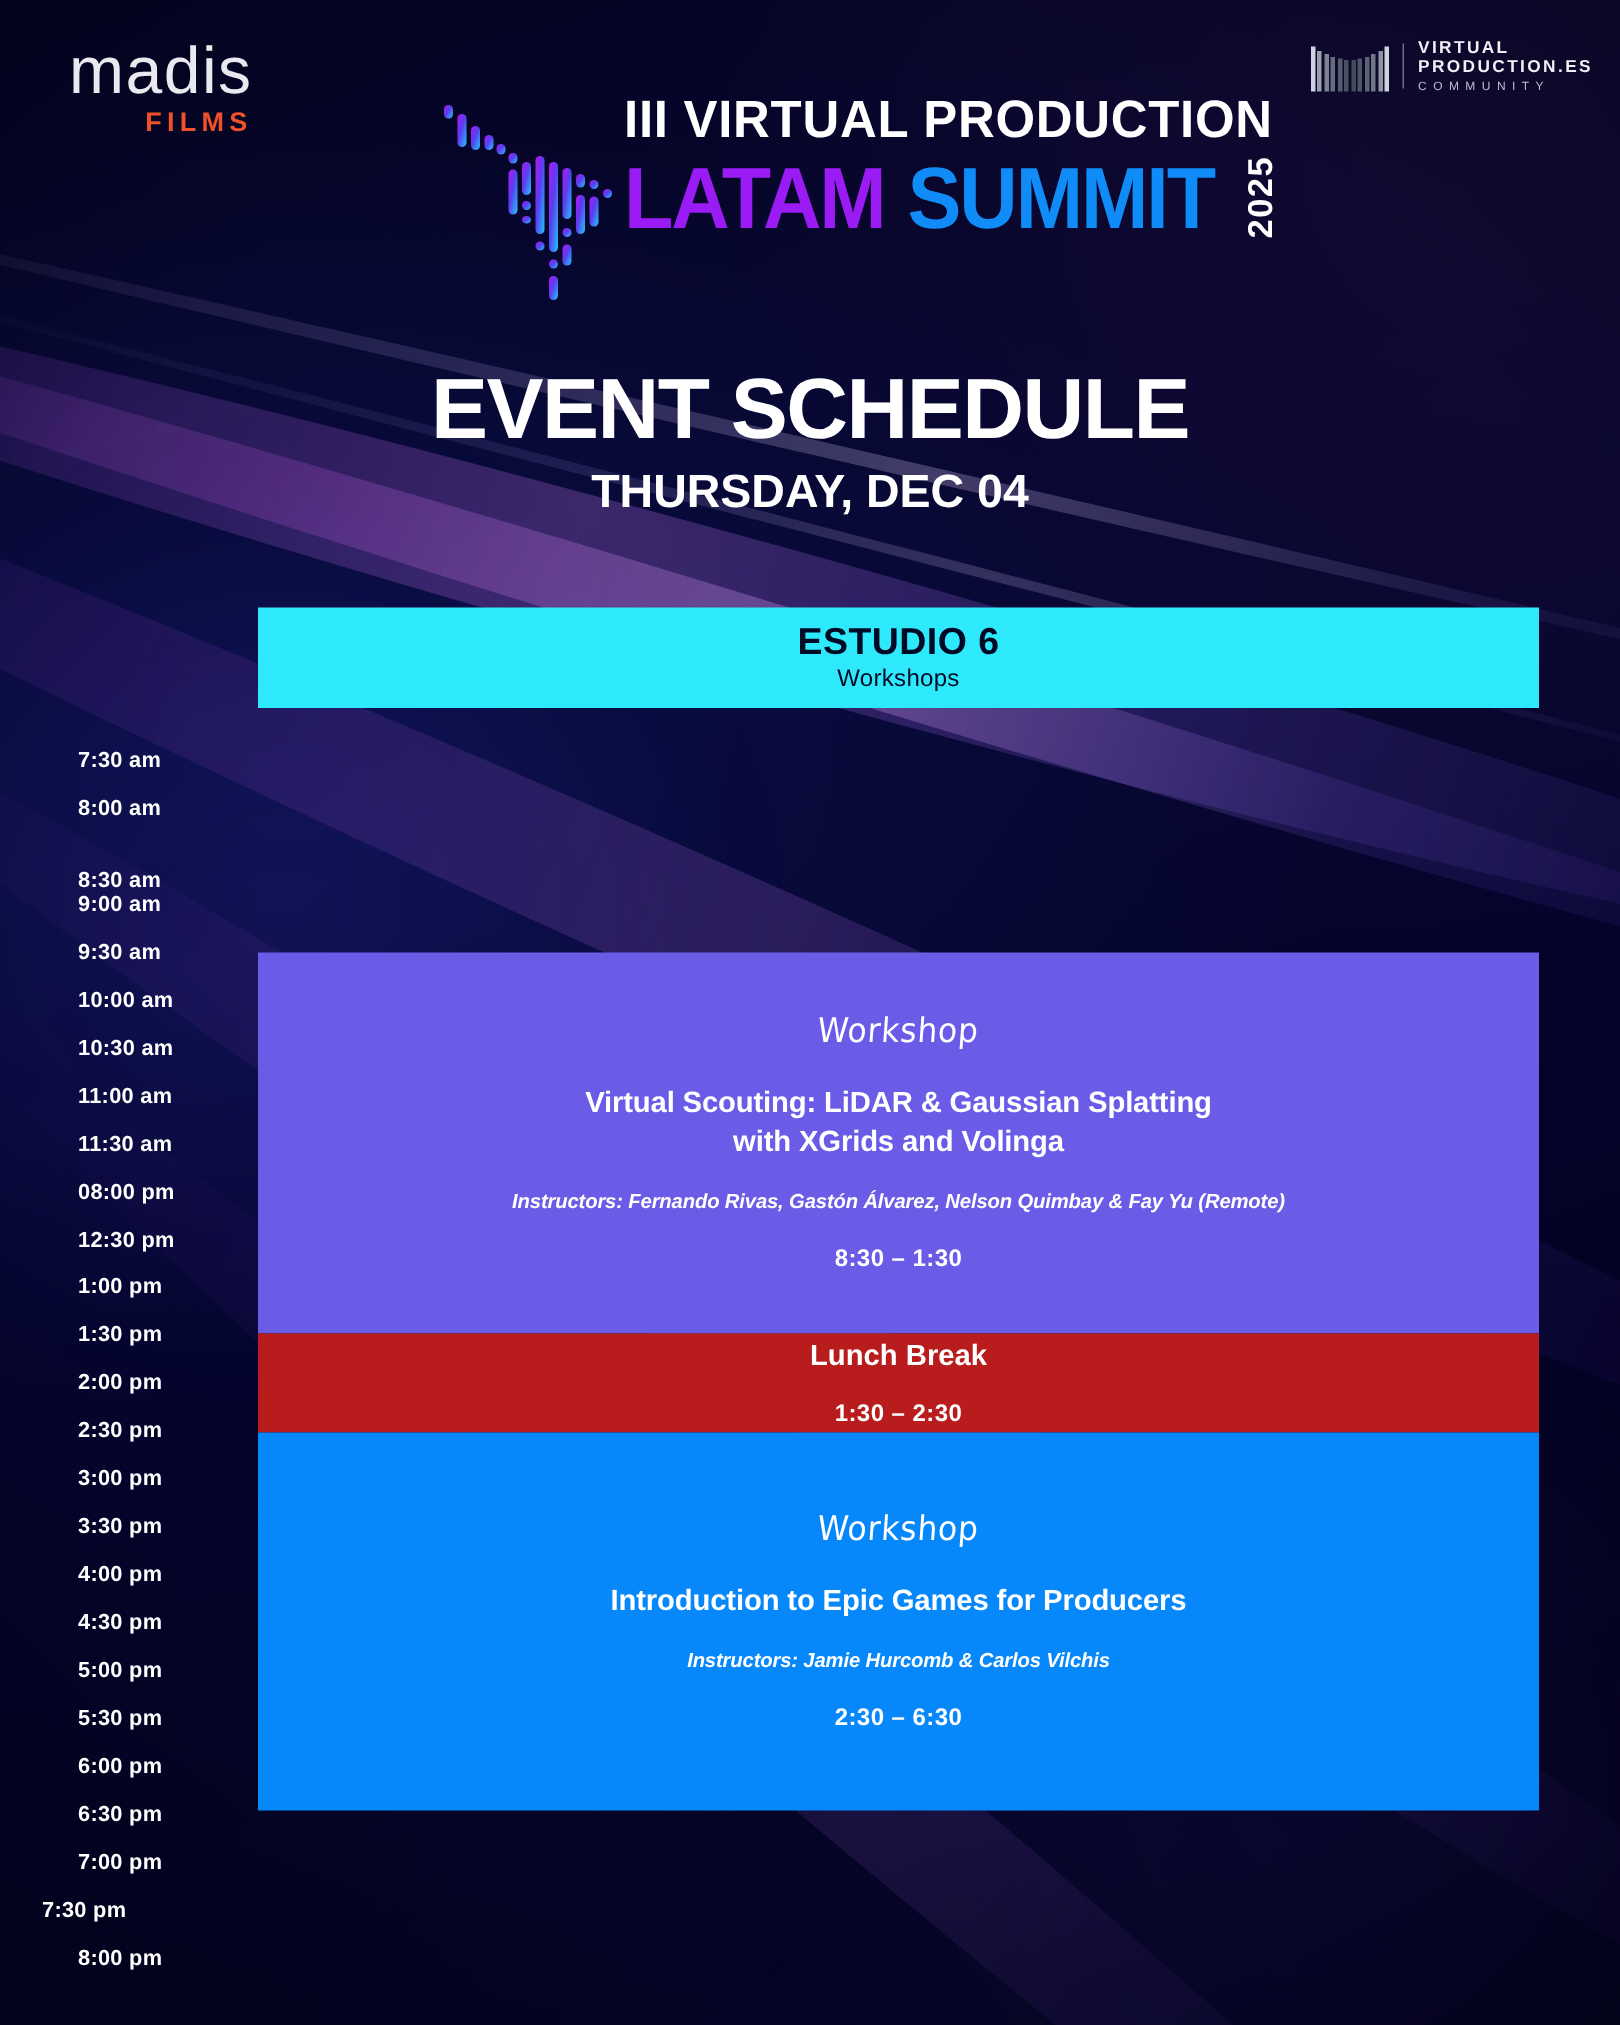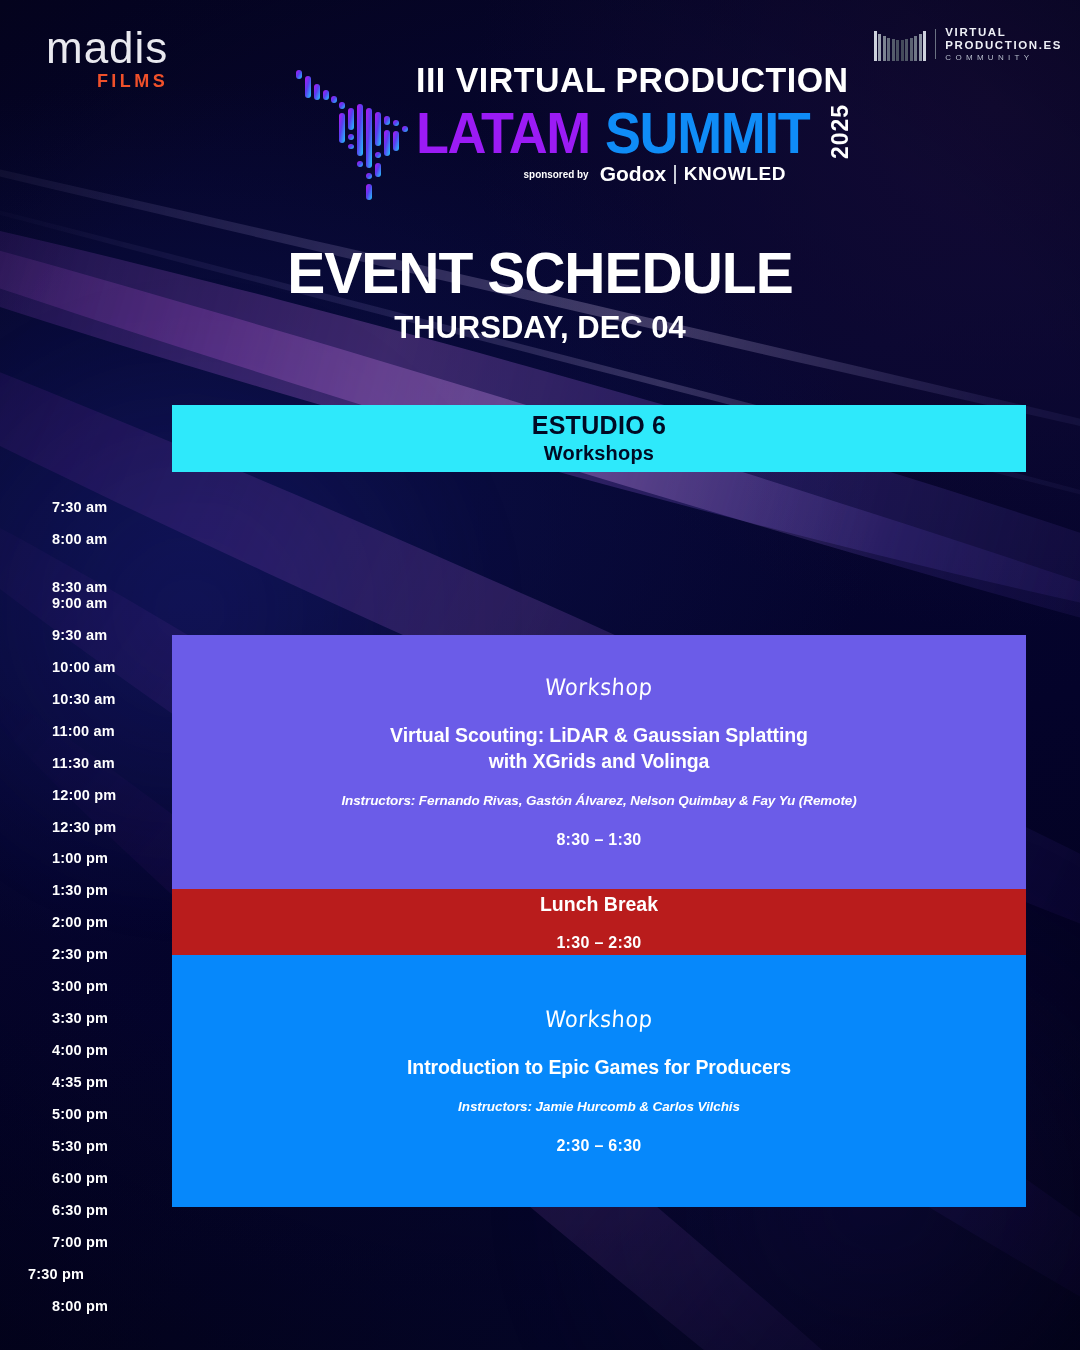--- a/index.html
+++ b/index.html
@@ -183,21 +183,21 @@
     background:#2ee9fb;
     display:flex; flex-direction:column; align-items:center; justify-content:center;
     color:#000a24;
   }
   .room-name{
     font-family:"Liberation Sans", sans-serif;
     font-weight:700; font-size:25px; letter-spacing:.3px; line-height:1.1;
   }
   .room-sub{
     font-family:"Liberation Sans", sans-serif;
-    font-weight:700; font-size:20px; letter-spacing:.2px; line-height:1.2; margin-top:1px;
+    font-weight:400; font-size:16px; letter-spacing:.2px; line-height:1.2; margin-top:1px;
   }
 
   
   .time-col{ position:absolute; left:0; top:0; width:172px; }
   .time-slot{
     position:absolute; left:0; width:172px; height:32px;
     display:flex; align-items:center; justify-content:flex-start;
     padding-left:52px;
     font-family:"Liberation Sans", sans-serif;
     font-weight:700; font-size:14.5px; color:#ffffff; letter-spacing:.2px;
@@ -322,26 +322,20 @@
         <rect x="108" y="58" width="6" height="6" rx="3"></rect>
       </g>
     </svg>
     <div class="logo-txt">
       <div class="l-line1">III VIRTUAL PRODUCTION</div>
       <div class="l-line2">
         <span class="l-latam">LATAM</span>
         <span class="l-summit">SUMMIT</span>
         <span class="l-year">2025</span>
       </div>
-      <div class="l-line3">
-        <span class="l-spon">sponsored by</span>
-        <span class="l-godox">Godox</span>
-        <span class="l-pipe"></span>
-        <span class="l-knowled">KNOWLED</span>
-      </div>
     </div>
   </div>
 
   <div class="ev-title">EVENT SCHEDULE</div>
   <div class="ev-date">THURSDAY, DEC 04</div>
 
   <div class="room-header">
     <div class="room-name">ESTUDIO 6</div>
     <div class="room-sub">Workshops</div>
   </div>
@@ -349,30 +343,30 @@
   <div class="time-col" id="time-col">
       <div class="time-slot" style="top: 491px;">7:30 am</div>
       <div class="time-slot" style="top: 522.95px;">8:00 am</div>
       <div class="time-slot" style="top: 571px;">8:30 am</div>
       <div class="time-slot" style="top: 586.85px;">9:00 am</div>
       <div class="time-slot" style="top: 618.8px;">9:30 am</div>
       <div class="time-slot" style="top: 650.75px;">10:00 am</div>
       <div class="time-slot" style="top: 682.7px;">10:30 am</div>
       <div class="time-slot" style="top: 714.65px;">11:00 am</div>
       <div class="time-slot" style="top: 746.6px;">11:30 am</div>
-      <div class="time-slot" style="top: 778.55px;">12:00 pm</div>
+      <div class="time-slot" style="top: 778.55px;">08:00 pm</div>
       <div class="time-slot" style="top: 810.5px;">12:30 pm</div>
       <div class="time-slot" style="top: 842.45px;">1:00 pm</div>
       <div class="time-slot" style="top: 874.4px;">1:30 pm</div>
       <div class="time-slot" style="top: 906.35px;">2:00 pm</div>
       <div class="time-slot" style="top: 938.3px;">2:30 pm</div>
       <div class="time-slot" style="top: 970.25px;">3:00 pm</div>
       <div class="time-slot" style="top: 1002.2px;">3:30 pm</div>
       <div class="time-slot" style="top: 1034.15px;">4:00 pm</div>
-      <div class="time-slot" style="top: 1066.1px;">4:35 pm</div>
+      <div class="time-slot" style="top: 1066.1px;">4:30 pm</div>
       <div class="time-slot" style="top: 1098.05px;">5:00 pm</div>
       <div class="time-slot" style="top: 1130px;">5:30 pm</div>
       <div class="time-slot" style="top: 1161.95px;">6:00 pm</div>
       <div class="time-slot" style="top: 1193.9px;">6:30 pm</div>
       <div class="time-slot" style="top: 1225.85px;">7:00 pm</div>
       <div class="time-slot" style="top: 1257.8px; padding-left: 28px;">7:30 pm</div>
       <div class="time-slot" style="top: 1289.75px;">8:00 pm</div>
     </div>
 
   <div class="grid" id="grid">

